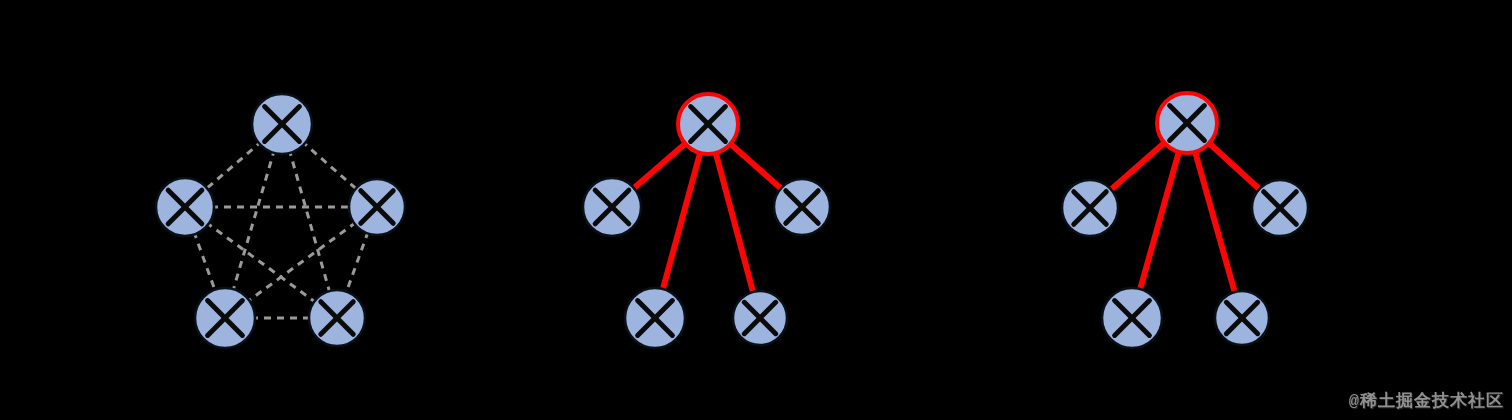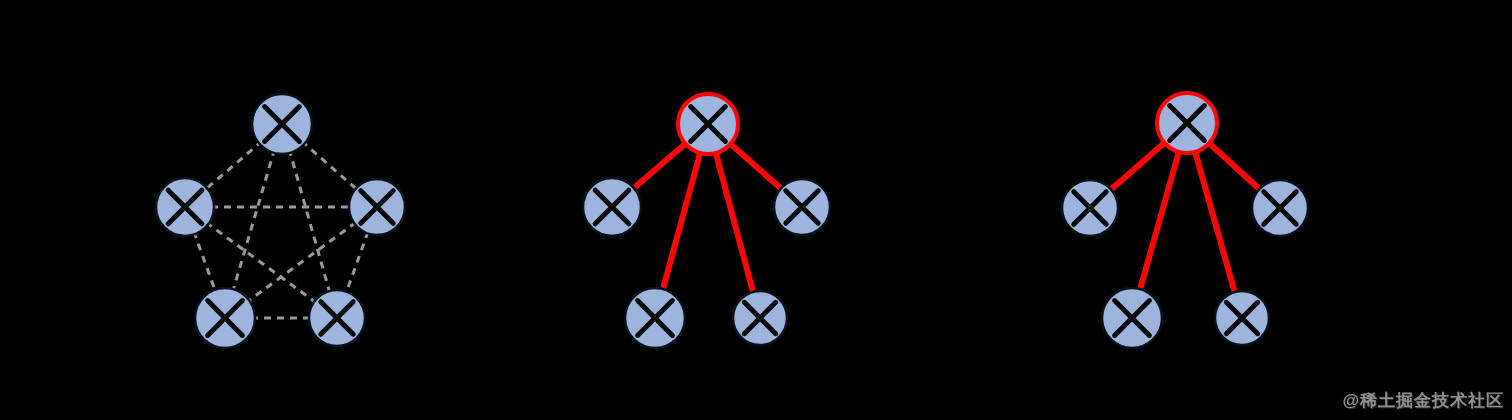--- a/index.html
+++ b/index.html
@@ -13,21 +13,21 @@
     overflow: hidden;
     font-family: "DejaVu Sans", sans-serif;
   }
   svg.diagram {
     position: absolute; left: 0; top: 0;
     display: block;
   }
   .watermark {
     position: absolute;
     right: 8px; bottom: 8px;
-    font-family: Liberation Sans, sans-serif;
+    font-family: Liberation Mono, monospace;
     font-size: 17px;
     font-weight: bold;
     letter-spacing: 1px;
     color: #919191;
     text-shadow: 1px 1px 1px #2a2a2a;
     user-select: none;
   }
 </style>
 </head>
 <body>

